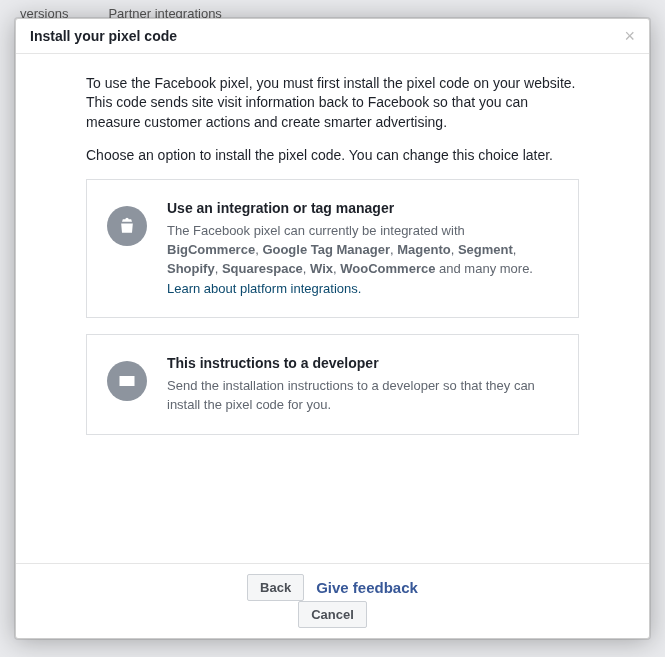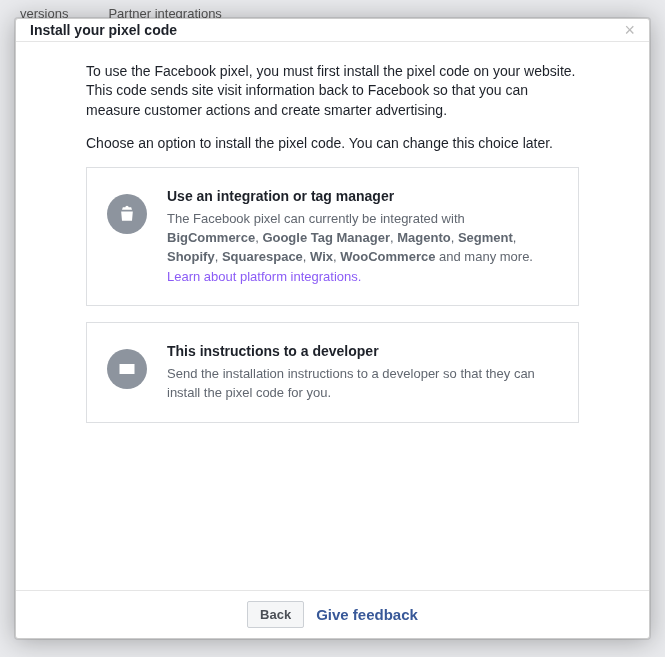--- a/index.html
+++ b/index.html
@@ -27,21 +27,21 @@
     right: 15px;
     bottom: 18px;
     background: #fff;
     border: 1px solid #ccc;
     border-radius: 3px;
     box-shadow: 0 2px 26px rgba(0,0,0,0.3), 0 0 0 1px rgba(0,0,0,0.1);
     display: flex;
     flex-direction: column;
   }
   .modal-header {
-    padding: 2px 14px;
+    padding: 8px 14px;
     border-bottom: 1px solid #e5e5e5;
     display: flex;
     align-items: center;
     justify-content: space-between;
   }
   .modal-header h1 {
     font-size: 14px;
     font-weight: bold;
     color: #1d2129;
   }
@@ -95,21 +95,21 @@
     font-weight: bold;
     color: #1d2129;
     margin-bottom: 6px;
   }
   .option-content p {
     font-size: 13px;
     color: #616770;
     line-height: 1.45;
   }
   .option-content .link {
-    color: #8b5cf6;
+    color: #0c4a6e;
     font-size: 13px;
     cursor: pointer;
   }
   .option-content b { font-weight: bold; color: #606770; }
   .modal-footer {
     border-top: 1px solid #e5e5e5;
     padding: 10px 12px;
     display: flex;
     align-items: center;
     justify-content: space-between;
@@ -184,14 +184,15 @@
       </div>
 
     </div>
   </div>
 
   <div class="modal-footer">
     <div class="footer-left">
       <button class="btn">Back</button>
       <span class="feedback-link">Give feedback</span>
     </div>
+    <button class="btn">Cancel</button>
   </div>
 </div>
 
 </body></html>

